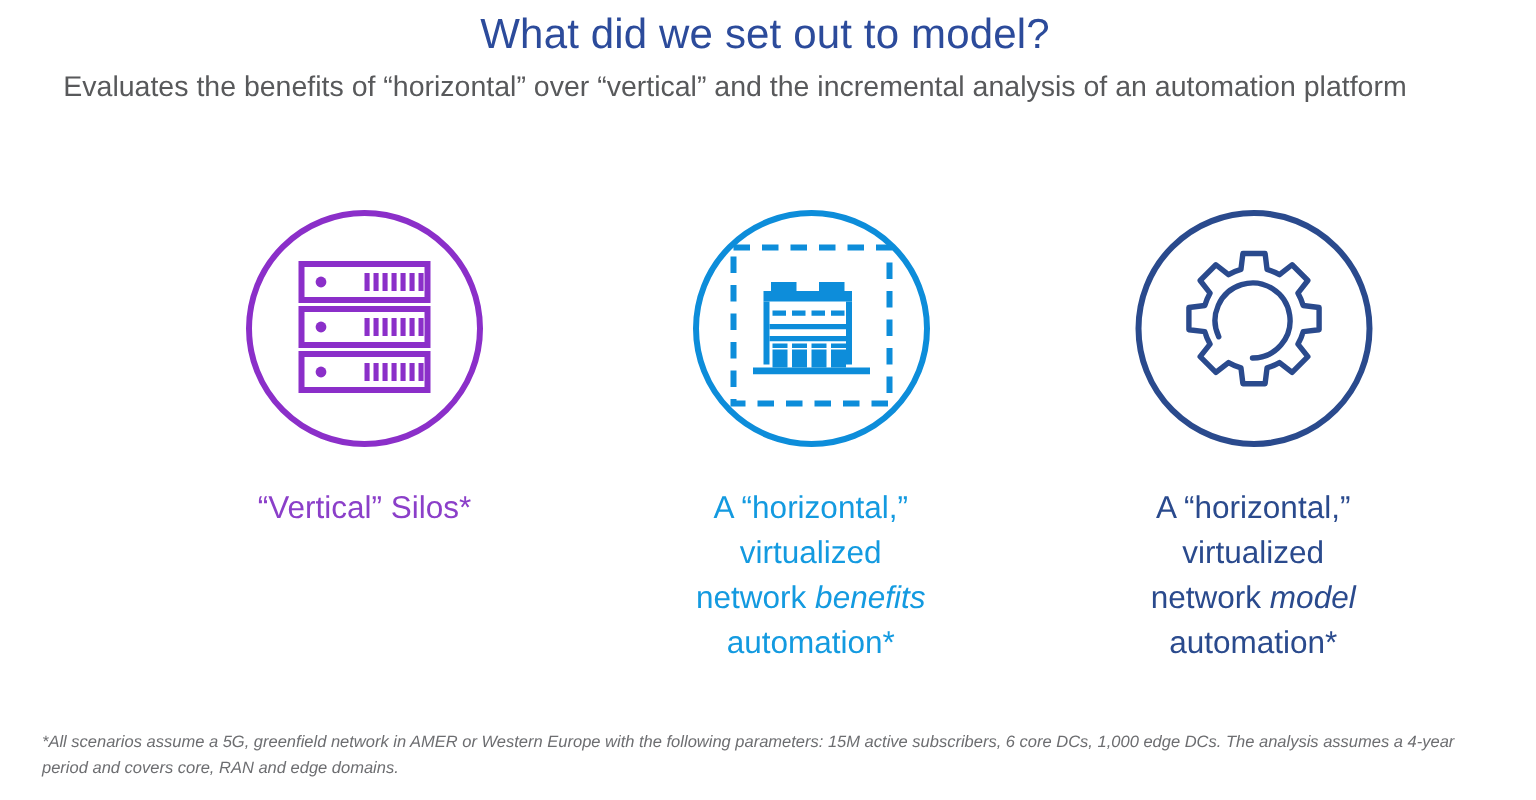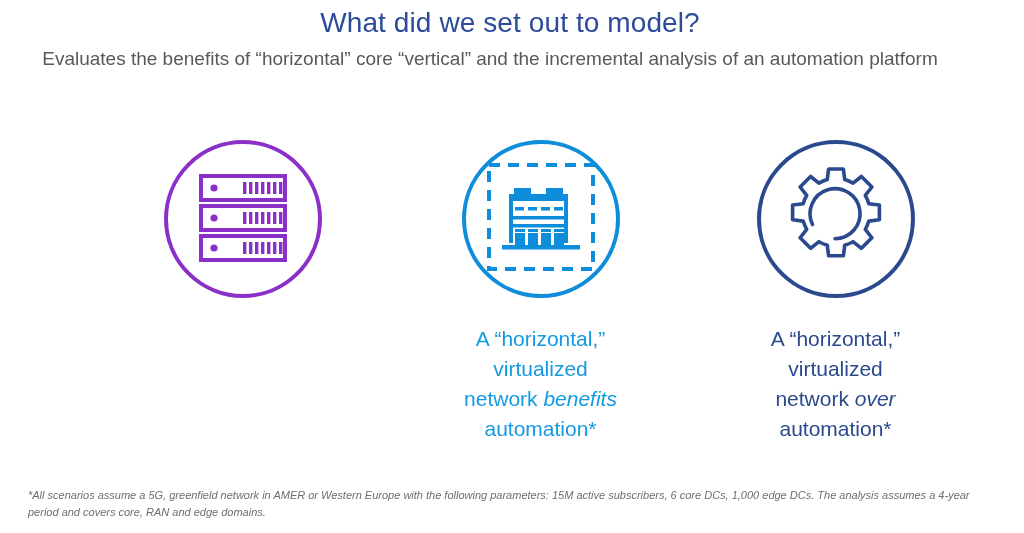--- a/index.html
+++ b/index.html
@@ -105,21 +105,21 @@
     color: #6d6e71;
   }
 </style>
 </head>
 <body>
 
 <div class="slide">
 
   <div class="header">
     <h1 class="slide-title">What did we set out to model?</h1>
-    <p class="slide-subtitle"><span>Evaluates the benefits of “horizontal” core “vertical” </span><span class="ital">and</span><span> the incremental analysis of an automation platform</span></p>
+    <p class="slide-subtitle"><span>Evaluates the benefits of “horizontal” over “vertical” </span><span class="ital">and</span><span> the incremental analysis of an automation platform</span></p>
   </div>
 
   <div class="columns">
 
     <div class="column col-1">
       <div class="icon-circle circle-purple">
         <span>
           <svg width="104" height="104" viewBox="0 0 104 104" aria-hidden="true">
             <g fill="none" stroke="#8b2fc9" stroke-width="4">
               <rect x="10" y="11" width="84" height="24"></rect>
@@ -152,20 +152,23 @@
               <rect x="58" y="77" width="3.4" height="12"></rect>
               <rect x="64" y="77" width="3.4" height="12"></rect>
               <rect x="70" y="77" width="3.4" height="12"></rect>
               <rect x="76" y="77" width="3.4" height="12"></rect>
               <rect x="82" y="77" width="3.4" height="12"></rect>
               <rect x="88" y="77" width="3.4" height="12"></rect>
             </g>
           </svg>
         </span>
       </div>
+      <div class="caption cap-purple">
+        <div>“Vertical” Silos*</div>
+      </div>
     </div>
 
     <div class="column col-2">
       <div class="icon-circle circle-blue">
         <span>
           <svg width="114" height="114" viewBox="0 0 114 114" aria-hidden="true">
             <rect x="5" y="5" width="104" height="104" fill="none" stroke="#0d8dda" stroke-width="4" stroke-dasharray="11 8"></rect>
             <g fill="#0d8dda">
 
               <rect x="30" y="28" width="17" height="7"></rect>
@@ -214,21 +217,21 @@
 
             <path fill="none" stroke="#2a4a8d" stroke-width="3.6" stroke-linejoin="round" d="M46.6 6 h14.8 l1.3 10.6 a38 38 0 0 1 8.3 3.5 l8.4 -6.6 l10.5 10.5 l-6.6 8.4 a38 38 0 0 1 3.5 8.3 l10.6 1.3 v14.8 l-10.6 1.3 a38 38 0 0 1 -3.5 8.3 l6.6 8.4 l-10.5 10.5 l-8.4 -6.6 a38 38 0 0 1 -8.3 3.5 l-1.3 10.6 h-14.8 l-1.3 -10.6 a38 38 0 0 1 -8.3 -3.5 l-8.4 6.6 l-10.5 -10.5 l6.6 -8.4 a38 38 0 0 1 -3.5 -8.3 l-10.6 -1.3 v-14.8 l10.6 -1.3 a38 38 0 0 1 3.5 -8.3 l-6.6 -8.4 l10.5 -10.5 l8.4 6.6 a38 38 0 0 1 8.3 -3.5 z"></path>
 
             <path fill="none" stroke="#2a4a8d" stroke-width="3.6" stroke-linecap="round" d="M30.5 61.5 a25 25 0 1 1 22.5 14.2"></path>
           </svg>
         </span>
       </div>
       <div class="caption cap-navy">
         <div>A “horizontal,”</div>
         <div>virtualized</div>
-        <div><span>network </span><span class="ital">over</span></div>
+        <div><span>network </span><span class="ital">model</span></div>
         <div>automation*</div>
       </div>
     </div>
 
   </div>
 
   <div class="footnote">*All scenarios assume a 5G, greenfield network in AMER or Western Europe with the following parameters: 15M active subscribers, 6 core DCs, 1,000 edge DCs. The analysis assumes a 4-year period and covers core, RAN and edge domains.</div>
 
 </div>
 

